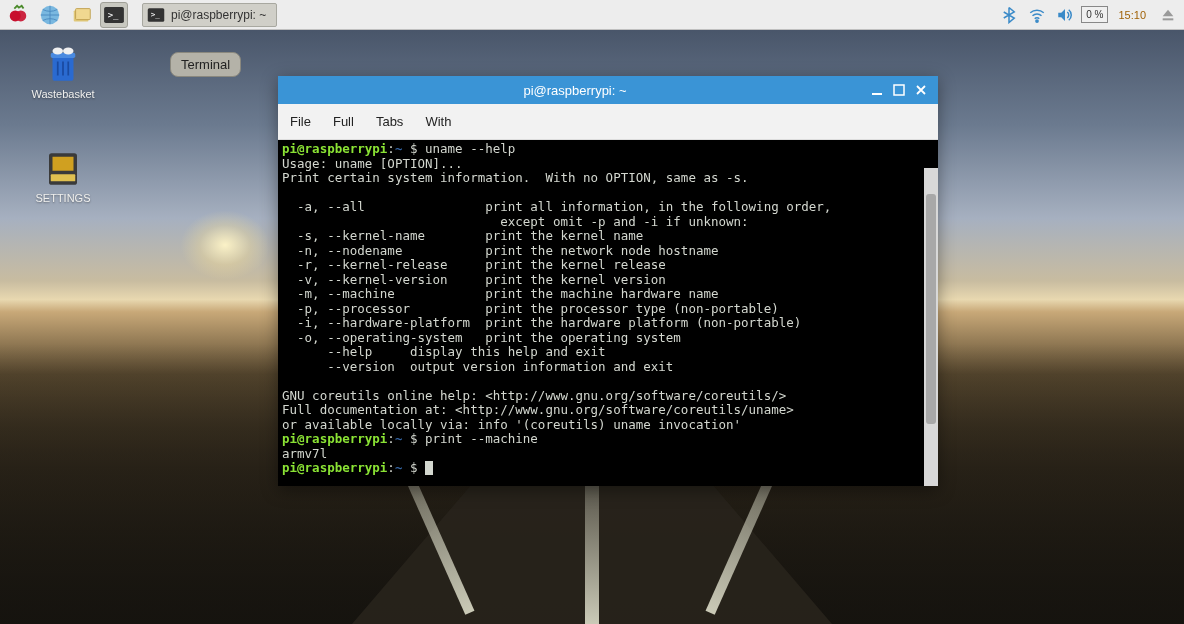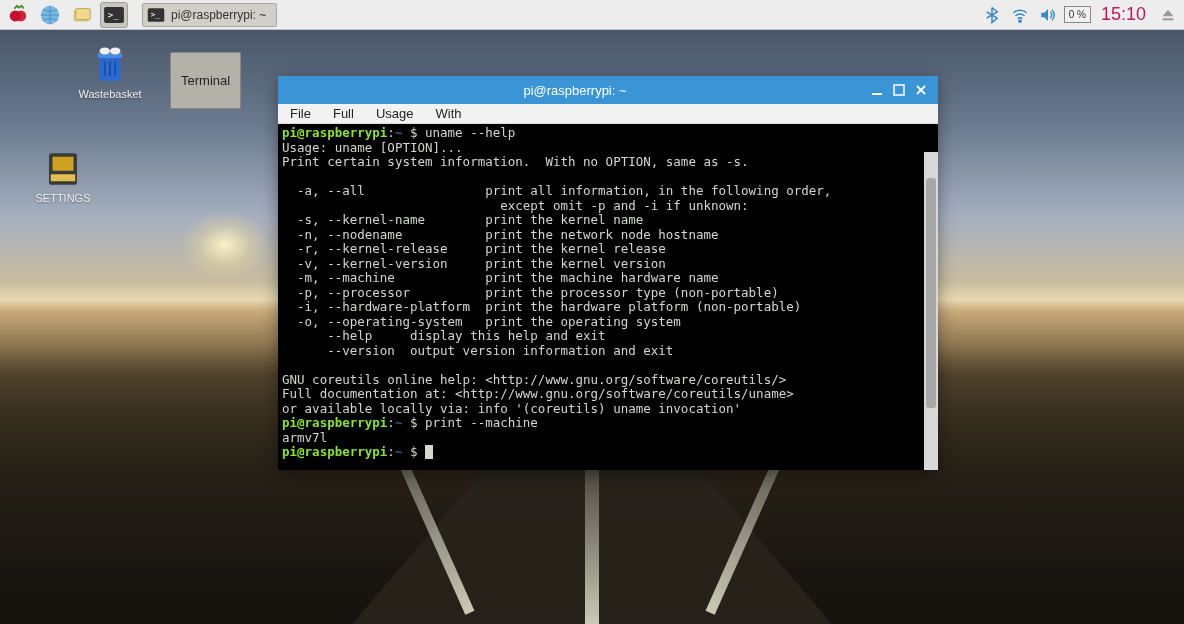--- a/index.html
+++ b/index.html
@@ -83,42 +83,42 @@
   display: flex; align-items: center; justify-content: center;
   color: #3a8ac8;
 }
 .cpu-badge {
   border: 1px solid #888;
   font-size: 10px;
   padding: 2px 4px;
   color: #333;
   background: #f0f0f0;
 }
-.clock { font-size: 18px; color: #be185d; padding: 0 6px; }
+.clock { font-size: 11px; color: #a16207; padding: 0 6px; }
 
 
 .desktop-icon {
   position: absolute;
   width: 70px;
   text-align: center;
   font-size: 11px;
   color: #f0f0ee;
   text-shadow: 0 1px 2px rgba(0,0,0,0.4);
 }
 
 
 .tooltip {
   position: absolute;
   top: 52px; left: 170px;
   background: #b4b2a8;
   border: 1px solid #8a887e;
-  padding: 20px 10px;
+  padding: 4px 10px;
   font-size: 13px;
   color: #222;
-  border-radius: 2px;
+  border-radius: 8px;
   z-index: 50;
 }
 
 
 .window {
   position: absolute;
   top: 76px; left: 278px;
   width: 660px;
   background: #fff;
   box-shadow: 0 4px 16px rgba(0,0,0,0.4);
@@ -134,21 +134,21 @@
   font-size: 13px;
 }
 .titlebar .title { flex: 1; text-align: center; }
 .win-btn {
   width: 22px; height: 22px;
   display: flex; align-items: center; justify-content: center;
   color: #fff;
   font-size: 13px;
 }
 .menubar {
-  height: 20px;
+  height: 36px;
   background: #f2f2f2;
   display: flex;
   align-items: center;
   padding: 0 8px;
   gap: 14px;
   font-size: 13px;
   color: #222;
   border-bottom: 1px solid #ddd;
 }
 .menubar span { padding: 2px 4px; }
@@ -254,21 +254,21 @@
   <div class="tray-icon" style="color:#888;">
     <svg width="16" height="16" viewBox="0 0 24 24" fill="#9a9a9a">
         <path d="M12 4 l8 10 h-16 z"></path>
         <rect x="4" y="17" width="16" height="3"></rect>
       </svg>
   </div>
 </div>
 
 <div class="tooltip">Terminal</div>
 
-<div class="desktop-icon" style="top:44px;left:28px;margin-left:47px;">
+<div class="desktop-icon" style="top:44px;left:28px;">
   <svg width="42" height="42" viewBox="0 0 48 48">
       <rect x="12" y="14" width="24" height="28" rx="3" fill="#2a6ad0"></rect>
       <rect x="10" y="10" width="28" height="6" rx="2" fill="#4a8ae0"></rect>
       <ellipse cx="18" cy="8" rx="6" ry="4" fill="#f0f0f0"></ellipse>
       <ellipse cx="30" cy="8" rx="6" ry="4" fill="#f0f0f0"></ellipse>
       <line x1="18" y1="20" x2="18" y2="36" stroke="#1a4aa0" stroke-width="2"></line>
       <line x1="24" y1="20" x2="24" y2="36" stroke="#1a4aa0" stroke-width="2"></line>
       <line x1="30" y1="20" x2="30" y2="36" stroke="#1a4aa0" stroke-width="2"></line>
     </svg>
   <div>Wastebasket</div>
@@ -297,21 +297,21 @@
     </div>
     <div class="win-btn">
       <svg width="12" height="12" viewBox="0 0 12 12">
           <path d="M2 2 L10 10 M10 2 L2 10" stroke="#fff" stroke-width="1.8"></path>
         </svg>
     </div>
   </div>
   <div class="menubar">
     <span>File</span>
     <span>Full</span>
-    <span>Usage</span>
+    <span>Tabs</span>
     <span>With</span>
   </div>
   <div style="position:relative;">
     <div class="terminal-body" style="padding-right:24px;"><span class="prompt-user">pi@raspberrypi</span><span class="term-text">:</span><span class="prompt-path">~</span><span class="term-text"> $ </span><span class="term-text">uname --help</span>
 <span class="term-text">Usage: uname [OPTION]...
 Print certain system information.  With no OPTION, same as -s.
 
   -a, --all                print all information, in the following order,
                              except omit -p and -i if unknown:
   -s, --kernel-name        print the kernel name

